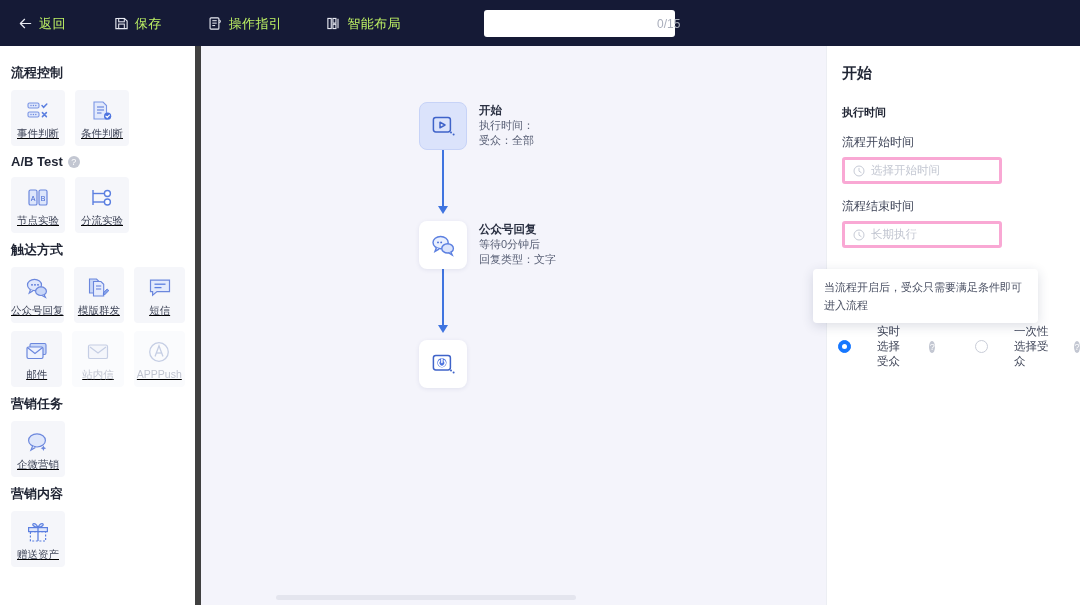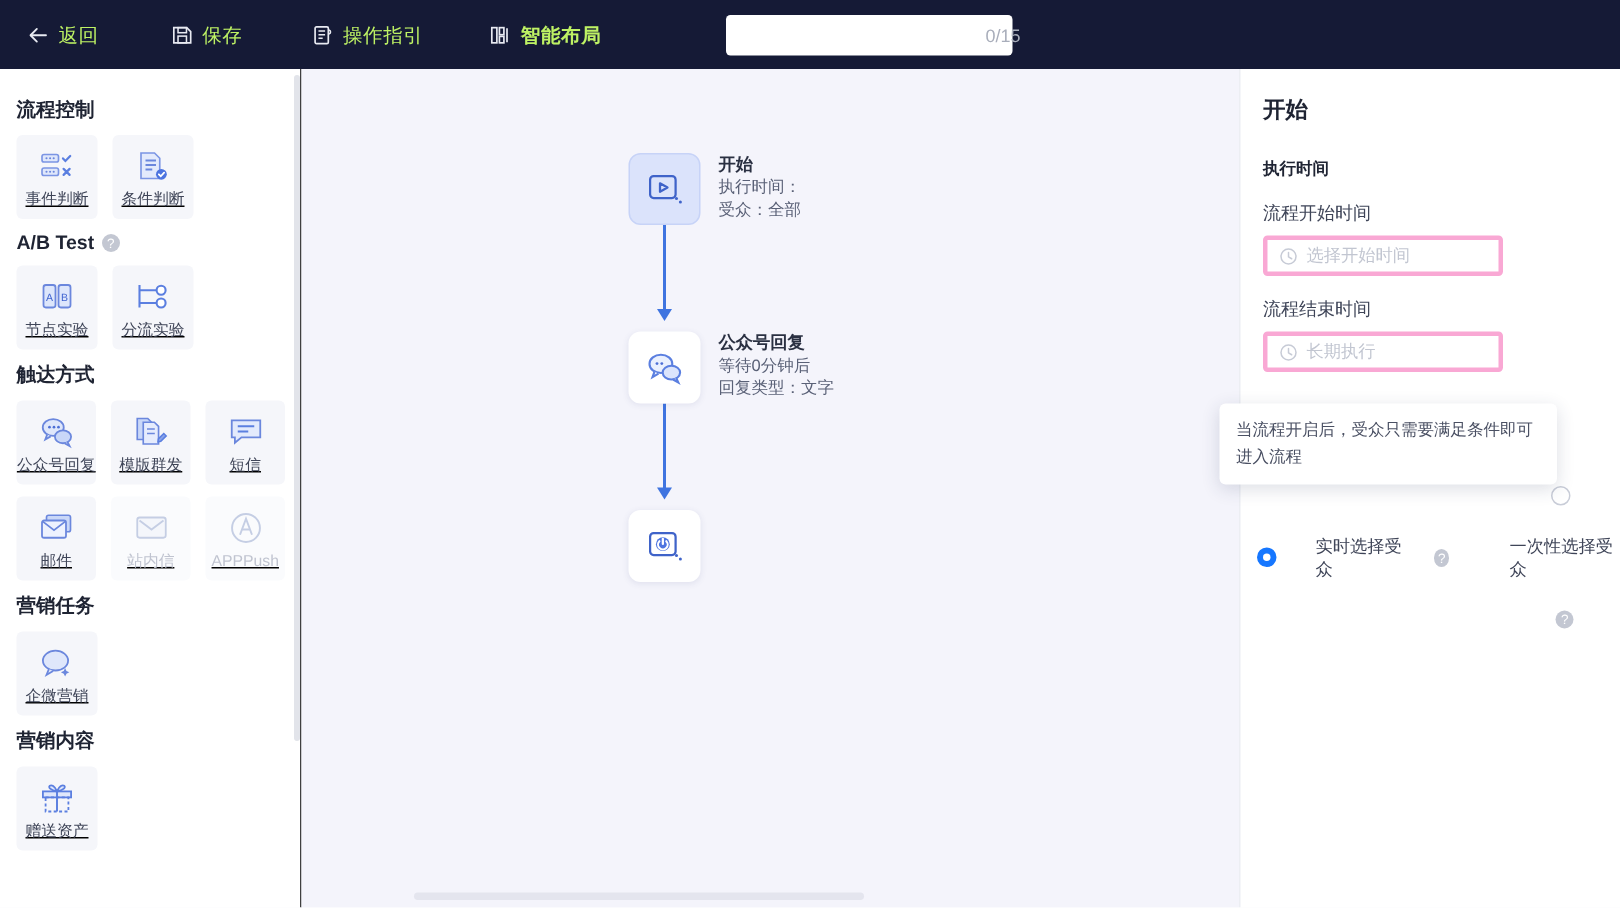--- a/index.html
+++ b/index.html
@@ -16,38 +16,38 @@
     background: #151a36; display: flex; align-items: center;
   }
   .tb-item {
     display: flex; align-items: center; gap: 6px;
     color: #bef264; font-size: 13px; cursor: pointer;
     height: 46px; padding: 0 0 0 0;
   }
   .tb-item:nth-child(1) { margin-left: 18px; }
   .tb-item:nth-child(2) { margin-left: 48px; }
   .tb-item:nth-child(3) { margin-left: 46px; }
-  .tb-item:nth-child(4) { margin-left: 44px; font-weight: bold; }
+  .tb-item:nth-child(4) { margin-left: 44px; }
   .tb-ico { width: 15px; height: 15px; display: block; }
   .tb-label { line-height: 1; letter-spacing: .4px; }
   .title-wrap {
     position: absolute; left: 484px; top: 10px; width: 191px; height: 27px;
     background: #ffffff; border-radius: 3px; display: flex; align-items: center;
     padding: 0 8px;
   }
   .title-input {
     flex: 1; border: none; outline: none; font-size: 12.5px; height: 100%;
     font-family: "Liberation Sans", sans-serif; color: #222; background: transparent;
   }
   .title-count { font-size: 12px; color: #a9aebb; padding-left: 4px; }
 
   
   .sidebar {
     position: absolute; left: 0; top: 46px; width: 201px; height: 559px;
-    background: #ffffff; border-right: 1px solid #404040;
+    background: #ffffff; border-right: 6px solid #404040;
     overflow: hidden; padding: 0 0 0 0;
   }
   .sb-inner { position: relative; padding: 12px 0 0 0; }
   .sb-group-title {
     font-size: 13px; font-weight: bold; color: #1f2433;
     margin: 6px 0 8px 11px; display: flex; align-items: center; gap: 5px;
   }
   .help-ico {
     width: 12px; height: 12px; border-radius: 50%; background: #c3c7d2;
     color: #fff; font-size: 9px; line-height: 12px; text-align: center;
@@ -119,21 +119,21 @@
     display: flex; align-items: center; font-size: 11.5px; color: #3f4558;
   }
   .radio {
     width: 13px; height: 13px; border-radius: 50%; border: 1px solid #c9cdd8;
     background: #fff; display: inline-flex; align-items: center;
     justify-content: center; margin-right: 6px; flex: 0 0 auto; cursor: pointer;
   }
   .radio.on { border-color: #1677ff; background: #1677ff; }
   .radio.on::after { content: ""; width: 5px; height: 5px; border-radius: 50%; background: #fff; }
   .radio-grp { display: flex; align-items: center; gap: 20px; cursor: pointer; }
-  .radio-grp:nth-child(2) { margin-left: 40px; flex-direction: column; }
+  .radio-grp:nth-child(2) { margin-left: 40px; }
 
   
   .tooltip {
     position: absolute; left: 813px; top: 269px; width: 225px;
     background: #ffffff; border-radius: 4px; padding: 9px 11px;
     box-shadow: 0 3px 12px rgba(40,50,90,.16);
     font-size: 11px; color: #4a5063; line-height: 18px; z-index: 40;
   }
 </style>
 </head>

